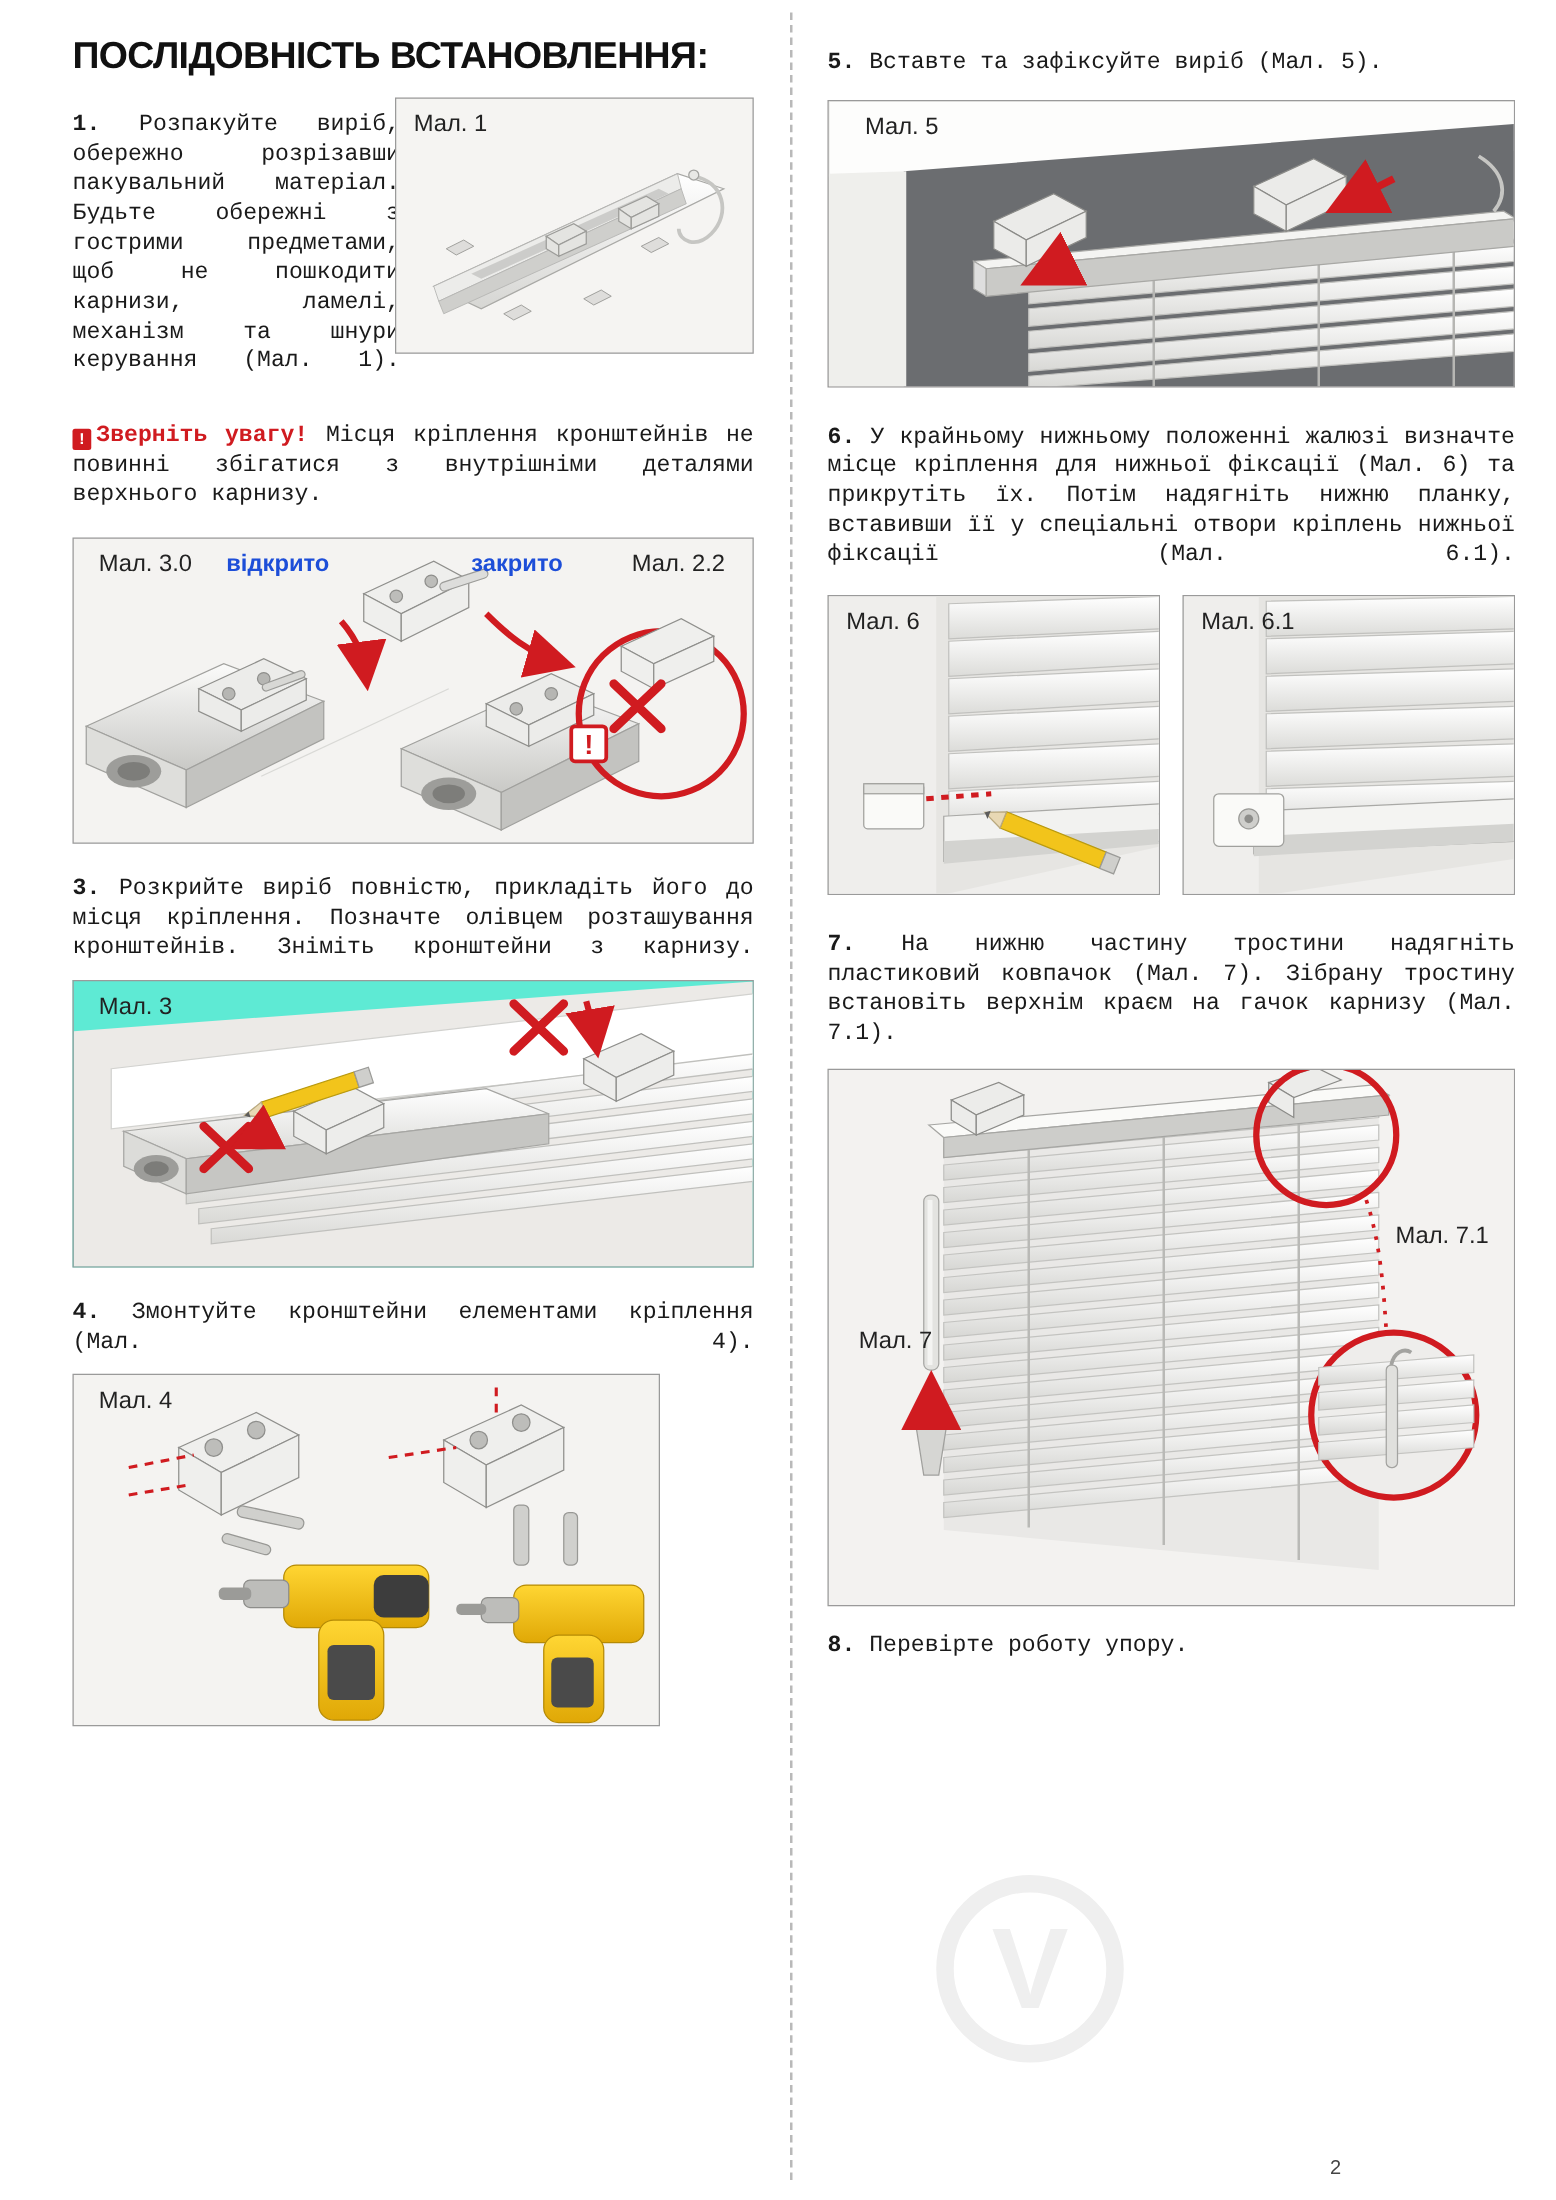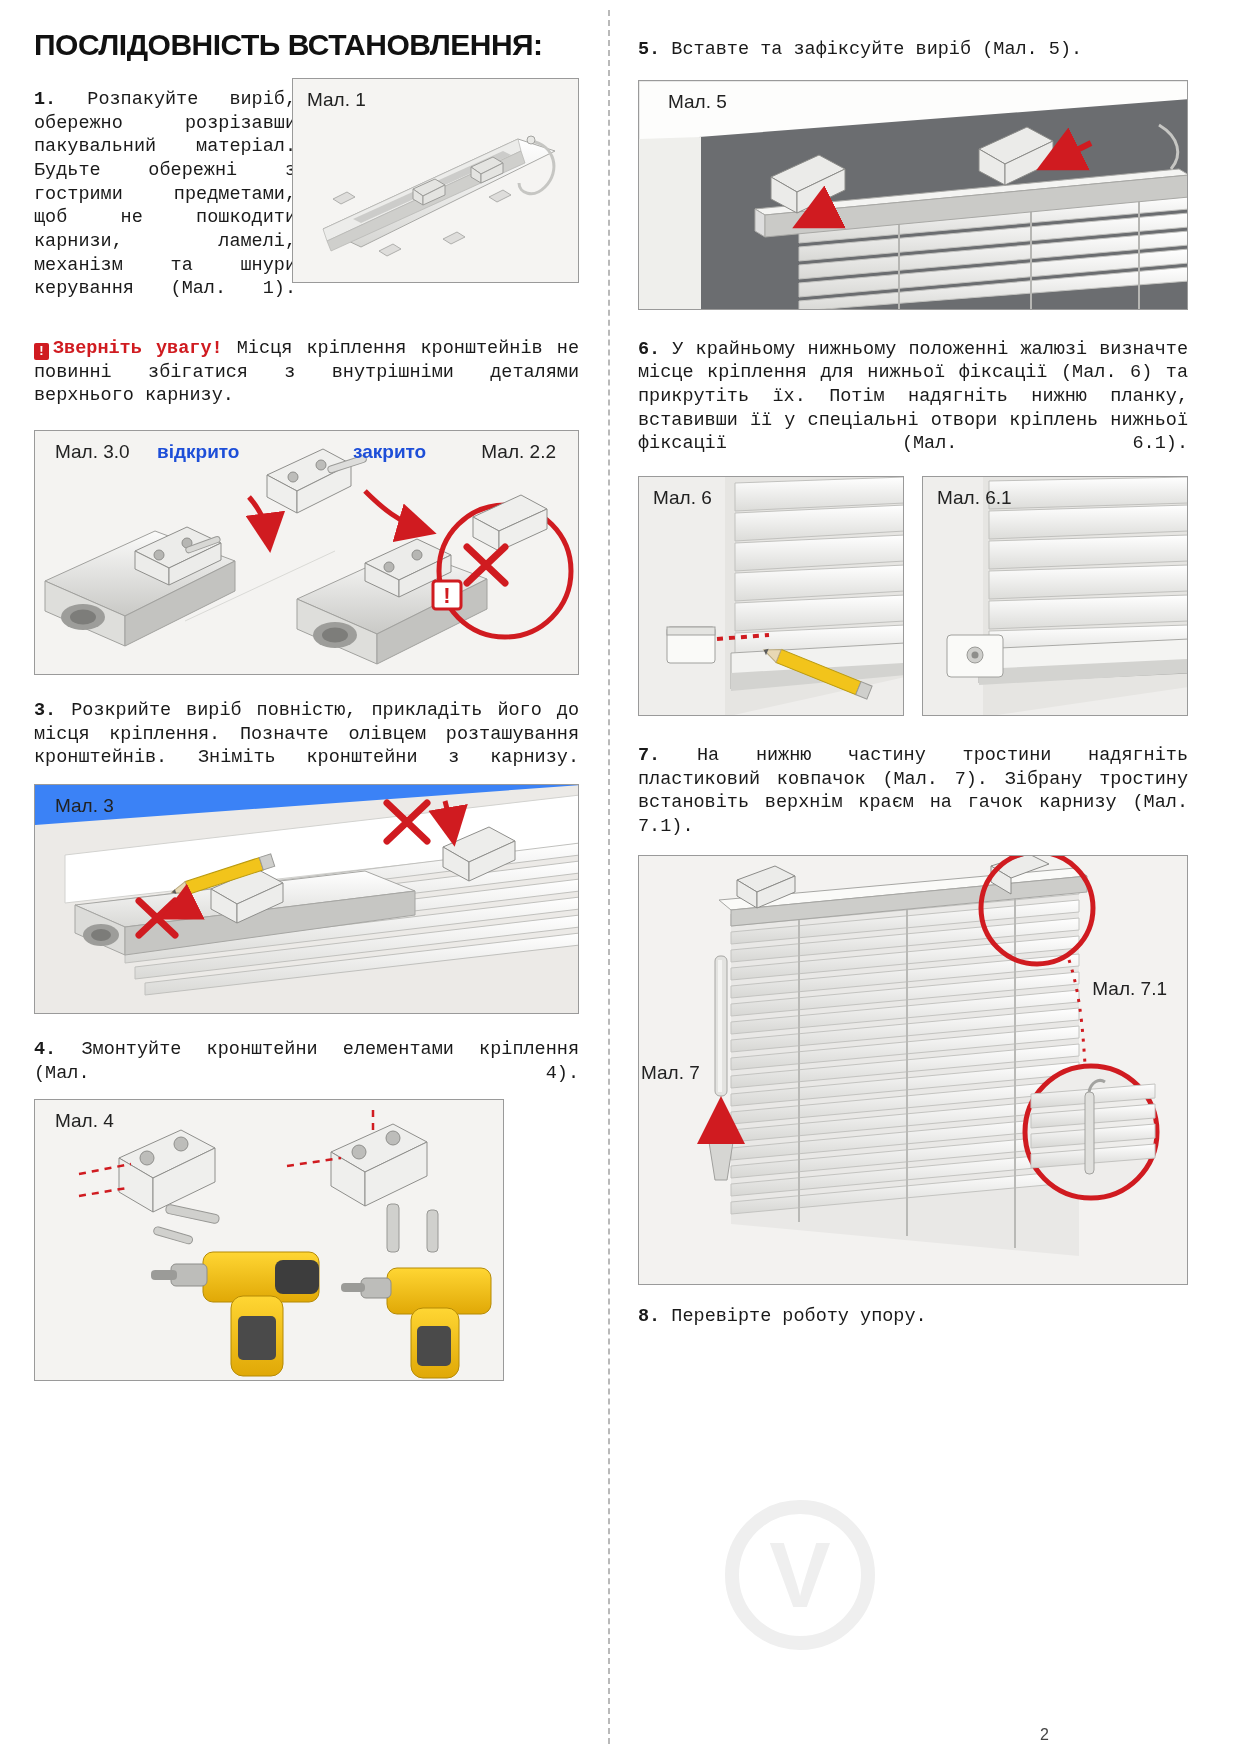--- a/index.html
+++ b/index.html
@@ -11,20 +11,21 @@
     font-family: "Liberation Sans", sans-serif;
     color: #1a1a1a;
     position: relative;
     overflow: hidden;
   }
   .page {
     position: relative;
     width: 1071px;
     height: 1760px;
     padding: 16px;
+    margin-left: 24px;
   }
   
   .divider {
     position: absolute;
     left: 608px;
     top: 10px;
     bottom: 16px;
     width: 0;
     border-left: 2px dashed #b9b9b9;
   }
@@ -259,21 +260,21 @@
 
         <path d="M150,190 L300,120" stroke="#d9d9d6" stroke-width="1"></path>
       </svg>
     </div>
 
     <p class="step justify-spread" style="margin-top:24px;">
       <b>3.</b>
       <span>Розкрийте виріб повністю, прикладіть його до місця кріплення. Позначте олівцем розташування кронштейнів. Зніміть кронштейни з карнизу.</span>
     </p>
 
-    <div class="fig" style="margin-top:14px; width:545px; height:230px; background:#3b82f6;">
+    <div class="fig" style="margin-top:14px; width:545px; height:230px; background:#5eead4;">
       <span class="figlabel" style="left:20px; top:10px;">Мал. 3</span>
       <svg width="545" height="230" viewBox="0 0 545 230">
         <defs>
           <linearGradient id="b3" x1="0" y1="0" x2="0" y2="1">
             <stop offset="0" stop-color="#ffffff"></stop>
               <stop offset="1" stop-color="#d9d9d6"></stop>
           </linearGradient>
           <marker id="arr3" markerWidth="8" markerHeight="8" refX="6" refY="4" orient="auto">
             <path d="M0,0 L8,4 L0,8 z" fill="#d01b20"></path>
           </marker>
@@ -524,21 +525,21 @@
         </svg>
       </div>
     </div>
 
     <p class="step justify-spread" style="margin-top:28px;">
       <b>7.</b>
       <span>На нижню частину тростини надягніть пластиковий ковпачок (Мал. 7). Зібрану тростину встановіть верхнім краєм на гачок карнизу (Мал. 7.1).</span>
     </p>
 
     <div class="fig" style="margin-top:16px; width:550px; height:430px; background:#f3f2f0;">
-      <span class="figlabel" style="left:2px; top:206px;">Мал. 7</span>
+      <span class="figlabel" style="left:24px; top:206px;">Мал. 7</span>
       <span class="figlabel" style="right:20px; top:122px;">Мал. 7.1</span>
       <svg width="550" height="430" viewBox="0 0 550 430">
         <defs>
           <linearGradient id="s7" x1="0" y1="0" x2="0" y2="1">
             <stop offset="0" stop-color="#ffffff"></stop>
               <stop offset="1" stop-color="#d7d7d4"></stop>
           </linearGradient>
           <marker id="arr7" markerWidth="8" markerHeight="8" refX="6" refY="4" orient="auto">
             <path d="M0,0 L8,4 L0,8 z" fill="#d01b20"></path>
           </marker>

